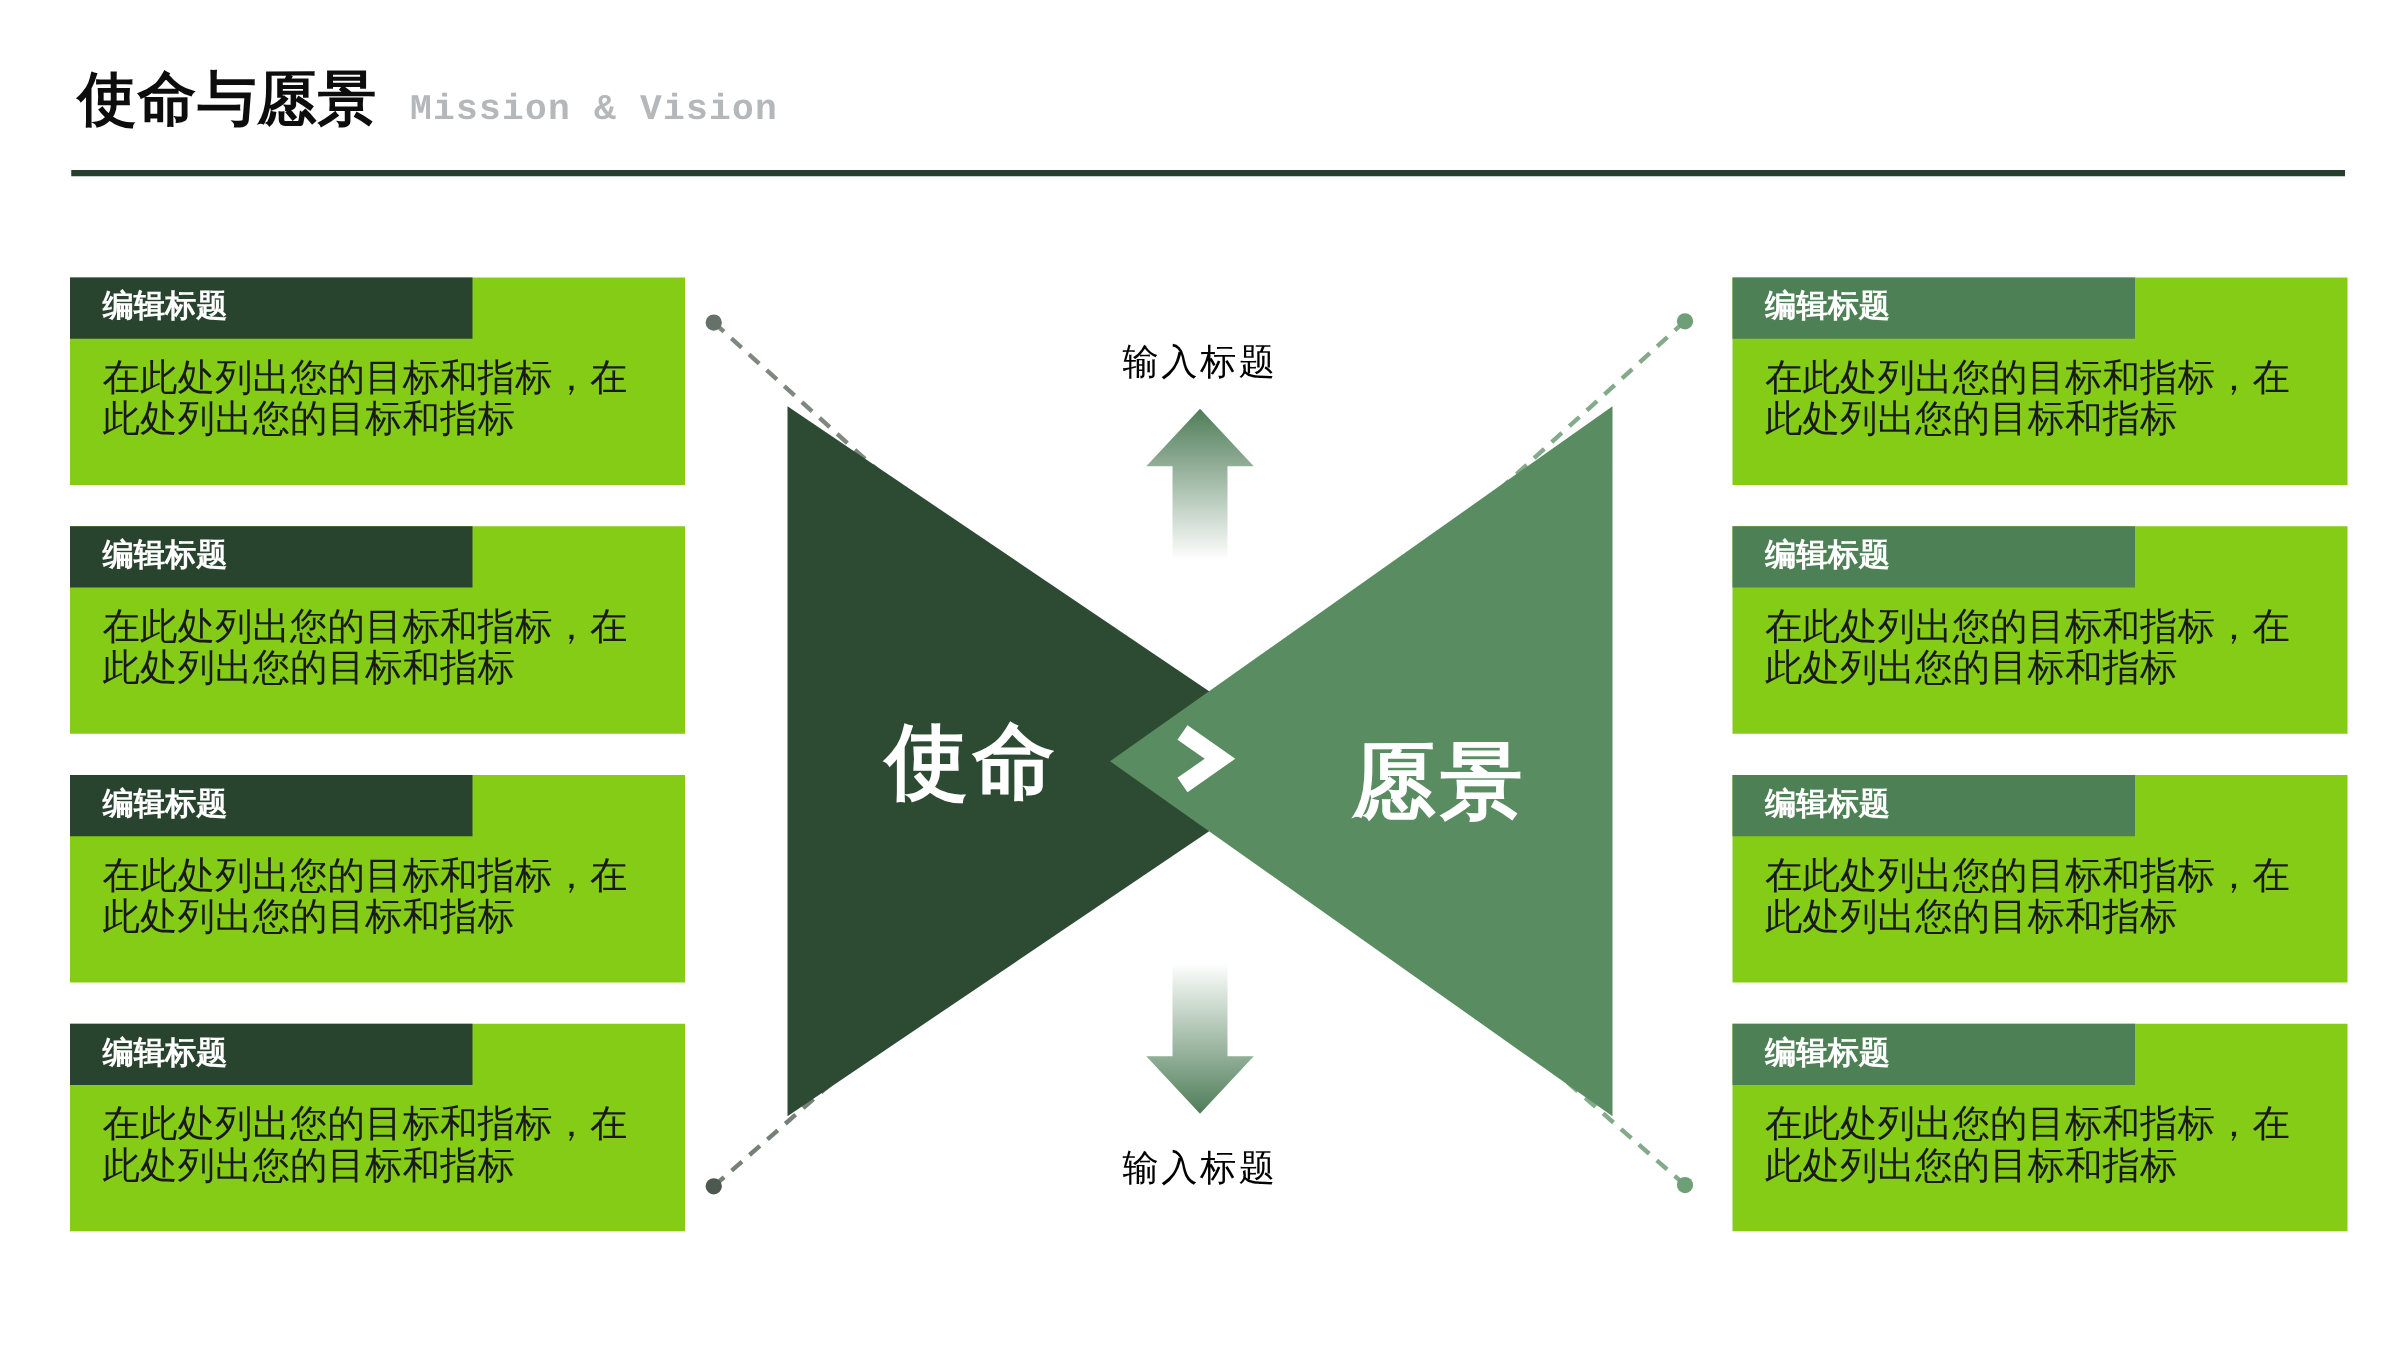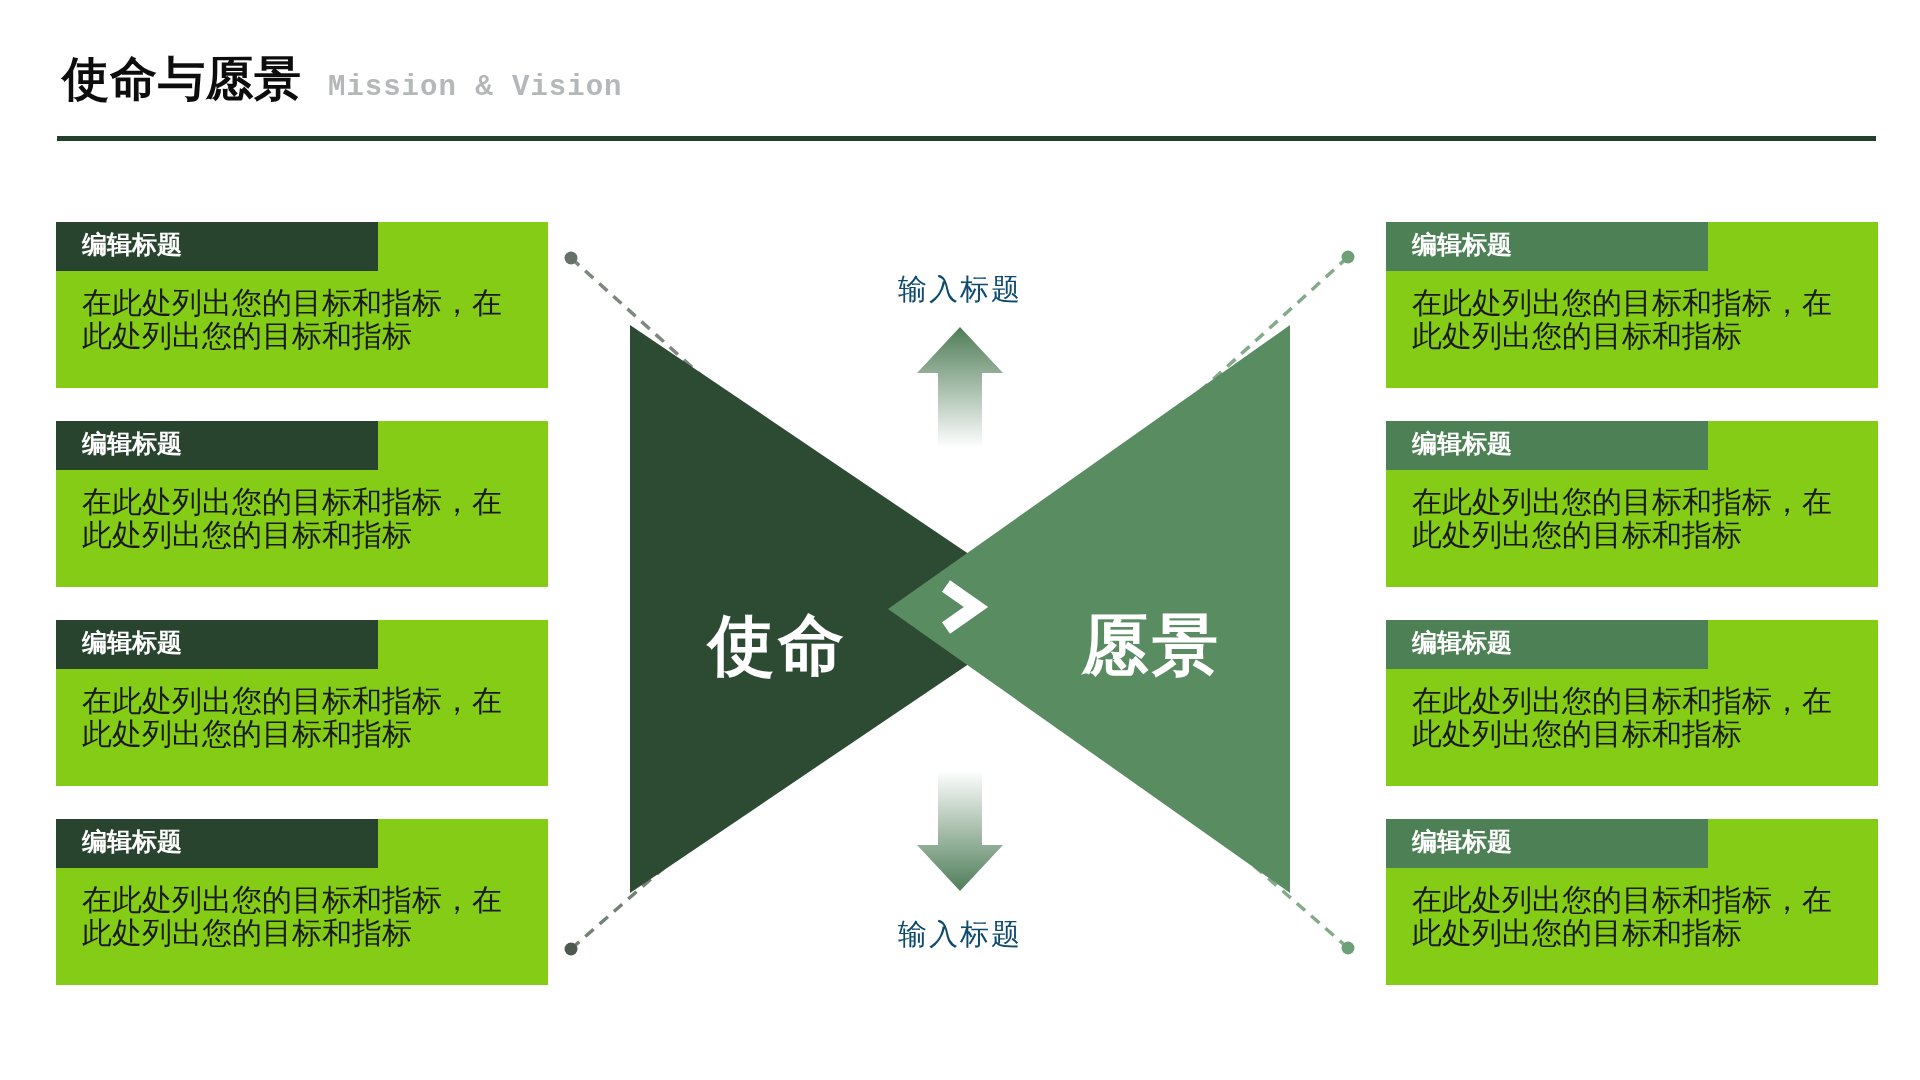--- a/index.html
+++ b/index.html
@@ -18,27 +18,27 @@
   .col-right{left:1386px;}
   .card{position:relative;width:492px;height:166px;background:#84cc16;margin-bottom:33px;}
   .card-header{position:absolute;left:0;top:0;width:322px;height:49px;line-height:49px;
     padding-left:26px;box-sizing:border-box;color:#ffffff;font-size:25px;font-weight:bold;}
   .card-header.dark{background:#28432e;}
   .card-header.green{background:#4d8155;}
   .card-body{position:absolute;left:0;top:49px;right:0;bottom:0;
     padding:18px 28px 0 26px;font-size:30px;line-height:33px;color:#1a1a1a;}
   
   .diagram-svg{position:absolute;left:0;top:0;width:1920px;height:1080px;}
-  .center-label{position:absolute;transform:translate(-50%,0);font-size:29px;color:#0c4a6e;letter-spacing:2px;white-space:nowrap;}
+  .center-label{position:absolute;transform:translate(-50%,0);font-size:29px;color:#000000;letter-spacing:2px;white-space:nowrap;}
   .center-label.top{left:960px;top:270px;}
   .center-label.bottom{left:960px;top:915px;}
   .tri-label{position:absolute;transform:translate(-50%,-50%);font-size:66px;font-weight:bold;
-    color:#ffffff;letter-spacing:4px;white-space:nowrap;margin-top:36px;}
+    color:#ffffff;letter-spacing:4px;white-space:nowrap;}
   .tri-label.mission{left:778px;top:610px;}
-  .tri-label.vision{left:1152px;top:610px;}
+  .tri-label.vision{left:1152px;top:626px;}
 </style>
 </head>
 <body>
 
 <div class="slide">
 
   <div class="slide-header">
     <h1>使命与愿景</h1>
     <span class="subtitle">Mission &amp; Vision</span>
   </div>

